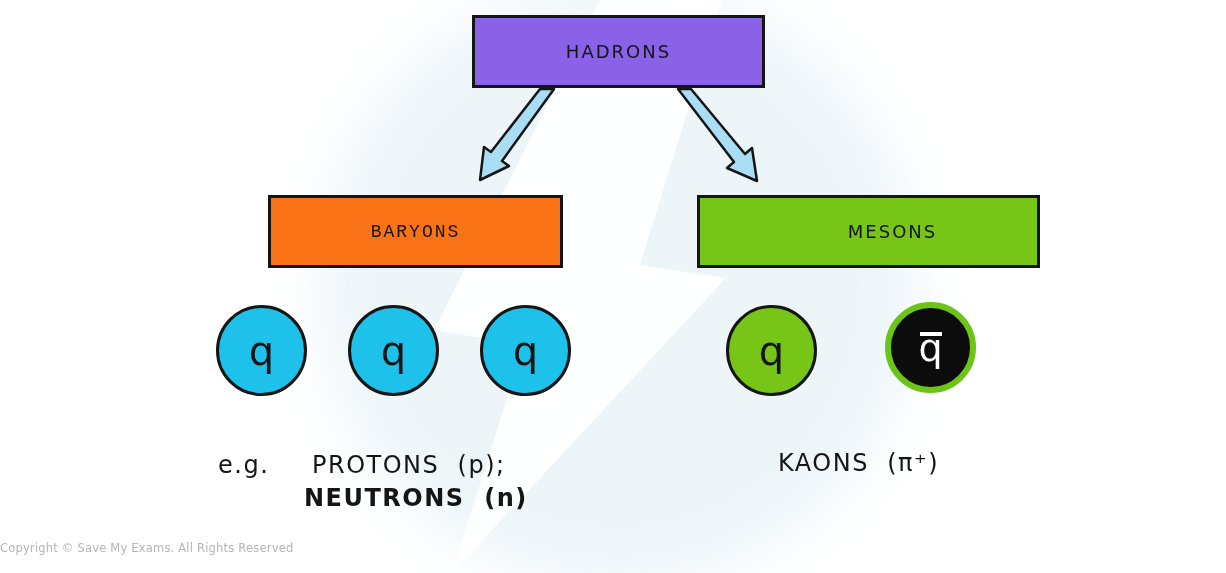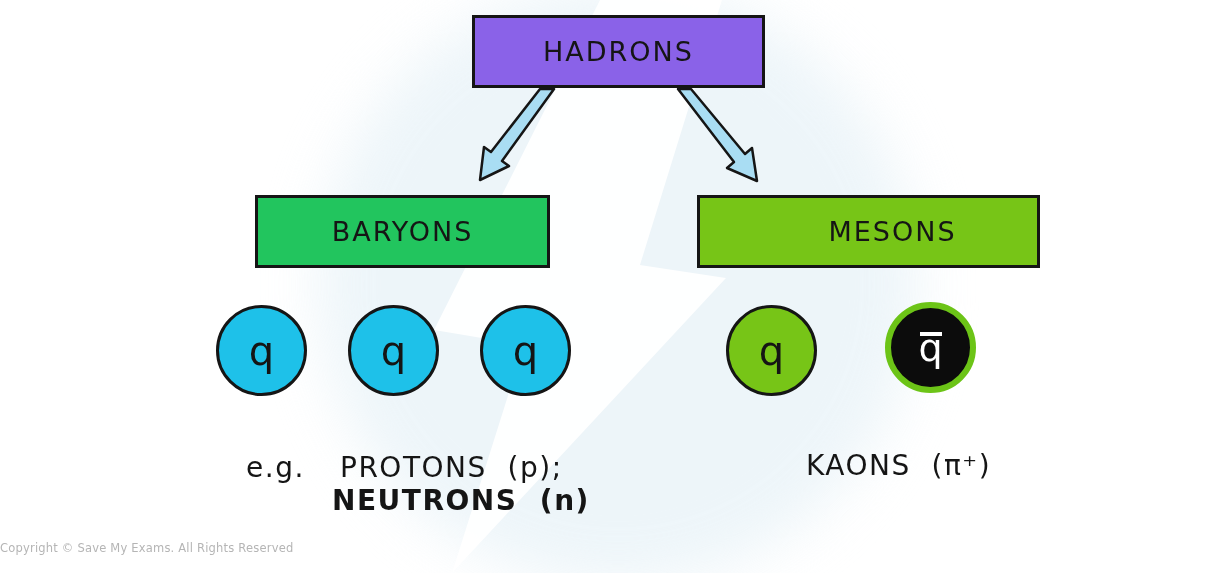--- a/index.html
+++ b/index.html
@@ -16,24 +16,24 @@
     border-radius:50%; background:#e9f3f8; filter:blur(28px); opacity:.8;
   }
   .wm-svg { position:absolute; inset:0; width:100%; height:100%; }
 
   
   .arrow-layer { position:absolute; inset:0; z-index:2; width:100%; height:100%; }
 
   
   .node {
     position:absolute; z-index:3; display:flex; align-items:center; justify-content:center;
-    border:3px solid #151515; font-size:27px; letter-spacing:2px;
+    border:3px solid #151515; font-size:18px; letter-spacing:2px;
   }
   .hadrons { left:472px; top:15px;  width:287px; height:67px; background:#8a62e8; }
-  .baryons { left:255px; top:195px; width:289px; height:67px; background:#22c55e; }
+  .baryons { left:268px; top:195px; width:289px; height:67px; background:#f97316;font-family:Liberation Mono, monospace; }
   .mesons  { left:697px; top:195px; width:289px; height:67px; background:#77c517;padding-left:48px; }
 
   
   .quark {
     position:absolute; z-index:3; width:85px; height:85px; border-radius:50%;
     border:3px solid #151515; display:flex; align-items:center; justify-content:center;
     font-size:40px; line-height:1;
   }
   .q1 { left:216px; top:305px; background:#1ec1e9; }
   .q2 { left:348px; top:305px; background:#1ec1e9; }
@@ -44,21 +44,21 @@
     border:6px solid #6cc417; background:#0c0c0c; color:#ffffff; font-size:38px;
   }
   .overbar { position:relative; line-height:1; }
   .overbar::before {
     content:""; position:absolute; top:3px; left:50%; transform:translateX(-50%);
     width:22px; height:4px; background:#ffffff;
   }
 
   
   .extext {
-    position:absolute; z-index:3; font-size:28px; letter-spacing:1.5px; white-space:pre;margin-left:28px;
+    position:absolute; z-index:3; font-size:24px; letter-spacing:1.5px; white-space:pre;
   }
   .eg          { left:218px; top:451px; }
   .ex-protons  { left:312px; top:451px; }
   .ex-neutrons { left:304px; top:484px;font-weight:bold; }
   .ex-pions    { left:778px; top:449px; }
   .ex-kaons    { left:778px; top:502px; }
 
   
   .copyright {
     position:absolute; z-index:3; left:0; right:0; top:541px; text-align:left;

